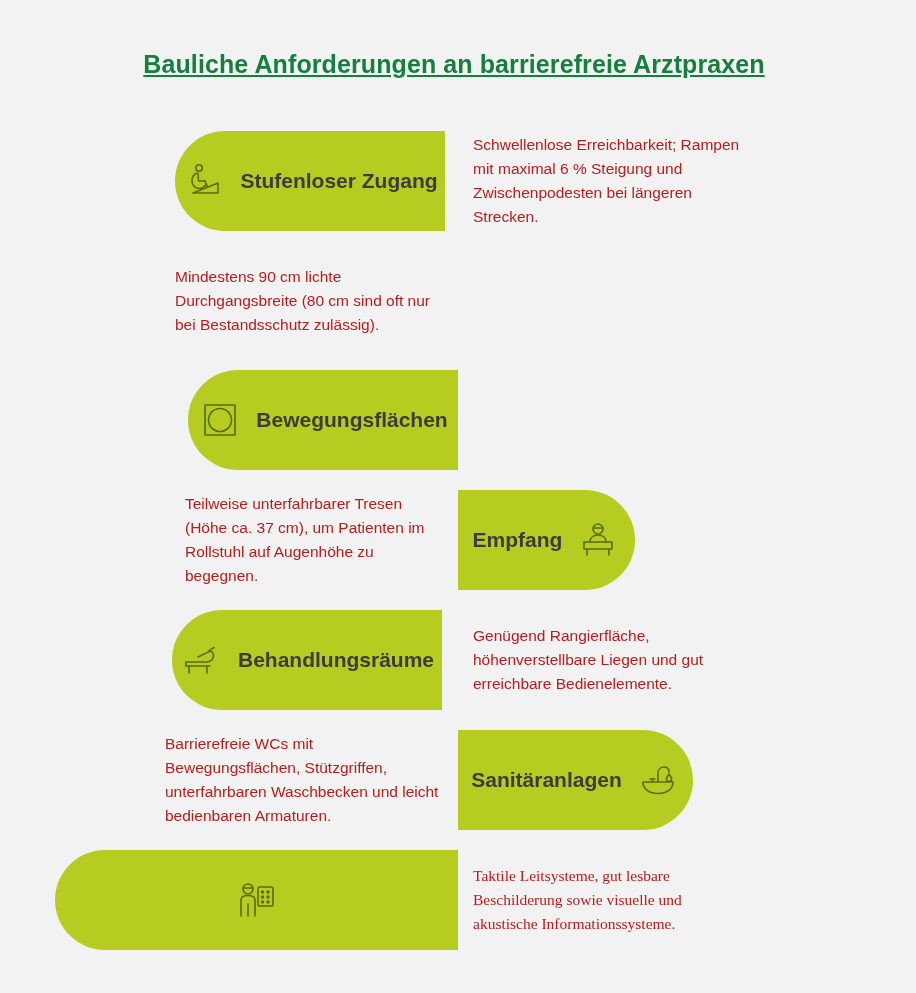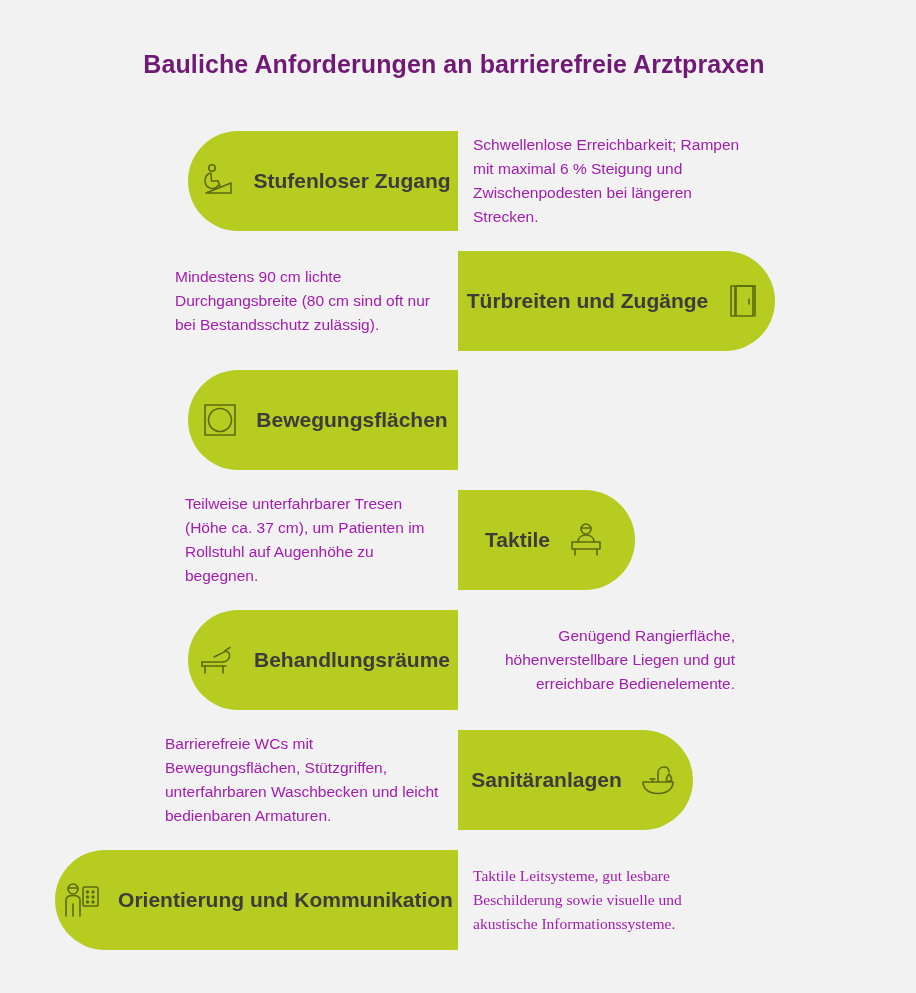--- a/index.html
+++ b/index.html
@@ -21,22 +21,23 @@
     height: 993px;
   }
   .title {
     position: absolute;
     top: 50px;
     left: 0;
     width: 908px;
     text-align: center;
     font-size: 25px;
     font-weight: bold;
-    color: #701a75;
+    color: #15803d;
     letter-spacing: 0.1px;
+    text-decoration: underline;
   }
   .row {
     position: absolute;
     left: 0;
     width: 916px;
     height: 100px;
   }
   .pill {
     position: absolute;
     top: 0;
@@ -76,21 +77,21 @@
   .pill-icon svg {
     width: 44px;
     height: 44px;
     display: block;
   }
   .desc {
     position: absolute;
     top: 0;
     font-size: 15.5px;
     line-height: 24px;
-    color: #a21caf;
+    color: #b91c1c;
     display: flex;
     flex-direction: column;
     justify-content: center;
     height: 100px;
   }
   .desc.align-left {
     text-align: left;
   }
   .desc.align-right {
     text-align: left;
@@ -100,21 +101,21 @@
   }
 </style>
 </head>
 <body>
 
 <div id="infographic">
 
   <div class="title">Bauliche Anforderungen an barrierefreie Arztpraxen</div>
 
   <div class="row" style="top:131px;">
-    <div class="pill left-round" style="left:188px; width:270px;justify-content:flex-end;">
+    <div class="pill left-round" style="left:175px; width:270px;justify-content:flex-end;">
       <div class="pill-inner">
         <span class="pill-icon">
           <svg viewBox="0 0 44 44" fill="none" stroke="#5a6b10" stroke-width="1.6" stroke-linecap="round" stroke-linejoin="round">
             <circle cx="17" cy="9" r="3.2"></circle>
             <path d="M15 14 C 11.5 15.5, 10 18.5, 10 22 C 10 26.2, 13.2 29.5, 17.4 29.5 C 20 29.5, 22.2 28.2, 23.5 26.2"></path>
             <path d="M16 14.5 L 16.5 22 L 23 22"></path>
             <path d="M23 22 L 25.5 28"></path>
             <path d="M11 34 L 36 34 L 36 24 Z"></path>
           </svg>
         </span>
@@ -123,34 +124,20 @@
     </div>
     <div class="desc align-left" style="left:473px; width:285px;">
       <p>Schwellenlose Erreichbarkeit; Rampen mit maximal 6 % Steigung und Zwischenpodesten bei längeren Strecken.</p>
     </div>
   </div>
 
   <div class="row" style="top:251px;">
     <div class="desc align-right" style="left:175px; width:268px;">
       <p>Mindestens 90 cm lichte Durchgangsbreite (80 cm sind oft nur bei Bestandsschutz zulässig).</p>
     </div>
-    <div class="pill right-round" style="left:458px; width:317px;">
-      <div class="pill-inner">
-        <span class="pill-label">Türbreiten und Zugänge</span>
-        <span class="pill-icon">
-          <svg viewBox="0 0 44 44" fill="none" stroke="#5a6b10" stroke-width="1.6" stroke-linecap="round" stroke-linejoin="round">
-            <rect x="9" y="7" width="4" height="30"></rect>
-            <rect x="14" y="7" width="17" height="30"></rect>
-            <line x1="33" y1="7" x2="33" y2="37"></line>
-            <line x1="14" y1="7" x2="33" y2="7"></line>
-            <line x1="27" y1="20" x2="27" y2="25"></line>
-          </svg>
-        </span>
-      </div>
-    </div>
   </div>
 
   <div class="row" style="top:370px;">
     <div class="pill left-round" style="left:188px; width:270px;">
       <div class="pill-inner">
         <span class="pill-icon">
           <svg viewBox="0 0 44 44" fill="none" stroke="#5a6b10" stroke-width="1.6" stroke-linecap="round" stroke-linejoin="round">
             <rect x="7" y="7" width="30" height="30"></rect>
             <circle cx="22" cy="22" r="11.5"></circle>
           </svg>
@@ -159,52 +146,52 @@
       </div>
     </div>
   </div>
 
   <div class="row" style="top:490px;">
     <div class="desc align-right" style="left:185px; width:258px;">
       <p>Teilweise unterfahrbarer Tresen (Höhe ca. 37 cm), um Patienten im Rollstuhl auf Augenhöhe zu begegnen.</p>
     </div>
     <div class="pill right-round" style="left:458px; width:177px;">
       <div class="pill-inner">
-        <span class="pill-label">Taktile</span>
+        <span class="pill-label">Empfang</span>
         <span class="pill-icon">
           <svg viewBox="0 0 44 44" fill="none" stroke="#5a6b10" stroke-width="1.6" stroke-linecap="round" stroke-linejoin="round">
             <circle cx="22" cy="11" r="5"></circle>
             <line x1="17.2" y1="10" x2="26.8" y2="10"></line>
             <path d="M14 24 C 14 19.5, 17.6 17, 22 17 C 26.4 17, 30 19.5, 30 24"></path>
             <rect x="8" y="24" width="28" height="7"></rect>
             <line x1="11" y1="31" x2="11" y2="37"></line>
             <line x1="33" y1="31" x2="33" y2="37"></line>
           </svg>
         </span>
       </div>
     </div>
   </div>
 
   <div class="row" style="top:610px;">
-    <div class="pill left-round" style="left:188px; width:270px;">
+    <div class="pill left-round" style="left:172px; width:270px;">
       <div class="pill-inner">
         <span class="pill-icon">
           <svg viewBox="0 0 44 44" fill="none" stroke="#5a6b10" stroke-width="1.6" stroke-linecap="round" stroke-linejoin="round">
             <path d="M6 24 L 26 24 C 31 24, 34 21, 33.5 17 C 33.2 14.2, 31 12.8, 29 13.6 L 18 19"></path>
             <line x1="6" y1="24" x2="6" y2="28"></line>
             <path d="M6 28 L 30 28"></path>
             <line x1="9" y1="28" x2="9" y2="35"></line>
             <line x1="27" y1="28" x2="27" y2="35"></line>
             <line x1="28.5" y1="13.2" x2="34" y2="9.5"></line>
           </svg>
         </span>
         <span class="pill-label">Behandlungsräume</span>
       </div>
     </div>
-    <div class="desc align-left" style="left:450px; width:285px;text-align:right;">
+    <div class="desc align-left" style="left:473px; width:285px;">
       <p>Genügend Rangierfläche, höhenverstellbare Liegen und gut erreichbare Bedienelemente.</p>
     </div>
   </div>
 
   <div class="row" style="top:730px;padding-left:48px;">
     <div class="desc align-right" style="left:165px; width:283px;">
       <p>Barrierefreie WCs mit Bewegungsflächen, Stützgriffen, unterfahrbaren Waschbecken und leicht bedienbaren Armaturen.</p>
     </div>
     <div class="pill right-round" style="left:458px; width:235px;justify-content:flex-end;">
       <div class="pill-inner">
@@ -235,21 +222,20 @@
             <path d="M20 32 L 20 38"></path>
             <rect x="23" y="9" width="15" height="19" rx="1.8"></rect>
             <circle cx="27.5" cy="14" r="0.9" fill="#5a6b10"></circle>
             <circle cx="33" cy="14" r="0.9" fill="#5a6b10"></circle>
             <circle cx="27.5" cy="19" r="0.9" fill="#5a6b10"></circle>
             <circle cx="33" cy="19" r="0.9" fill="#5a6b10"></circle>
             <circle cx="27.5" cy="24" r="0.9" fill="#5a6b10"></circle>
             <circle cx="33" cy="24" r="0.9" fill="#5a6b10"></circle>
           </svg>
         </span>
-        <span class="pill-label">Orientierung und Kommunikation</span>
       </div>
     </div>
     <div class="desc align-left" style="left:473px; width:265px;font-family:Liberation Serif, serif;">
       <p>Taktile Leitsysteme, gut lesbare Beschilderung sowie visuelle und akustische Informationssysteme.</p>
     </div>
   </div>
 
 </div>
 
 </body></html>

